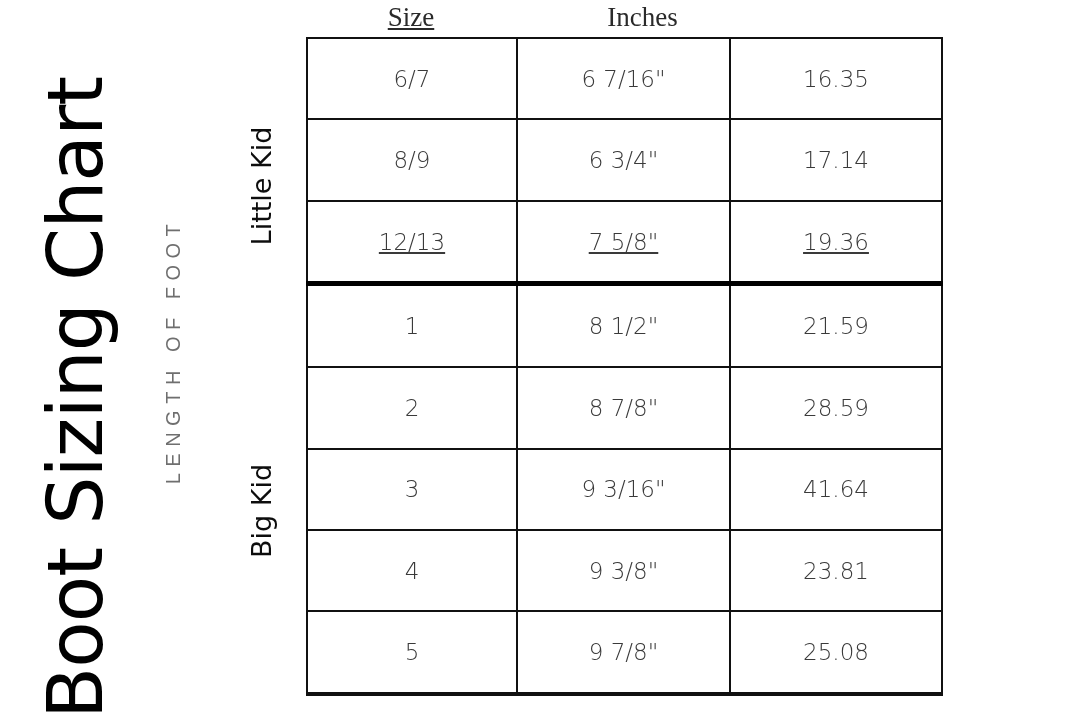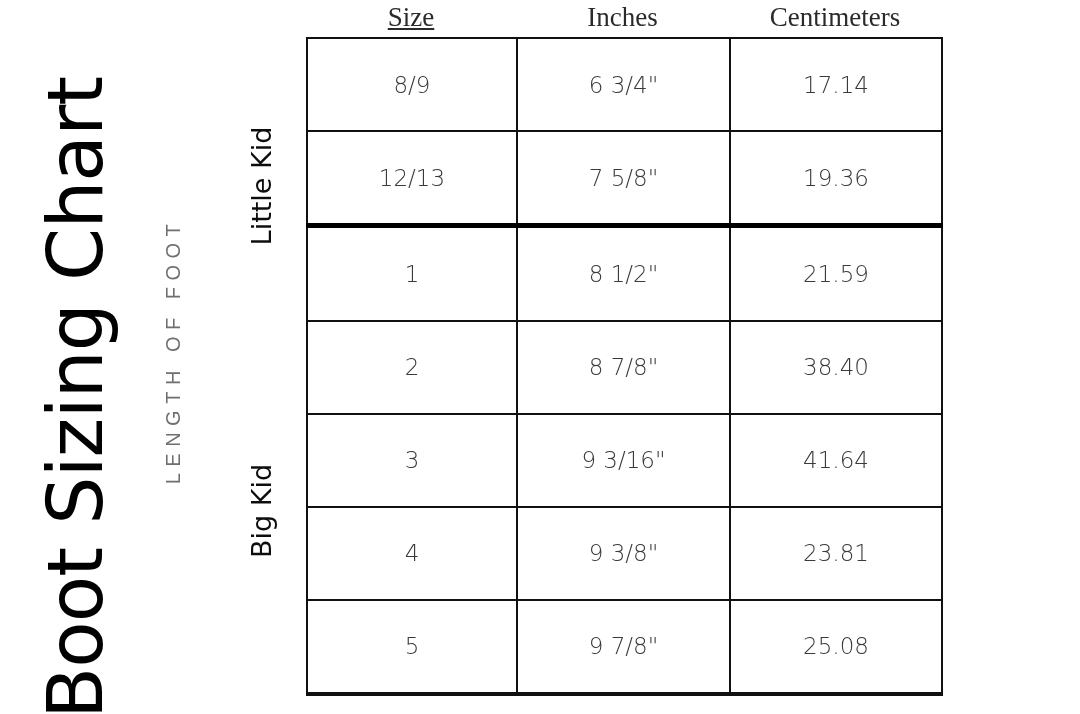--- a/index.html
+++ b/index.html
@@ -103,21 +103,21 @@
     font-family: "Liberation Serif", serif;
     font-weight: 400;
     font-size: 27px;
     color: #2a2a2a;
     text-align: center;
     display: flex;
     align-items: center;
     justify-content: center;
   }
   #col-header-0 { left: 306px; width: 210px; text-decoration: underline; }
-  #col-header-1 { left: 516px; width: 213px; }
+  #col-header-1 { left: 536px; width: 213px; }
   #col-header-2 { left: 729px; width: 212px; }
 
   
   #size-table {
     position: absolute;
     left: 306px;
     top: 37px;
     width: 635px;
     height: 659px;
     border-collapse: collapse;
@@ -135,20 +135,21 @@
     font-family: "DejaVu Sans", sans-serif;
     font-weight: 300;
     font-size: 23px;
     color: #3a3a3a;
     padding: 0;
   }
 
   #size-table tr.group-end td {
     border-bottom-width: 5px;
     border-bottom-color: #000000;
+    text-decoration: underline;
   }
 
   #size-table tr:last-child td {
     border-bottom-width: 4px;
   }
 </style>
 </head>
 <body>
 
 <div id="page">
@@ -156,48 +157,52 @@
   <div class="vert" id="chart-title">Boot Sizing Chart</div>
 
   <div class="vert" id="length-of-foot">LENGTH OF FOOT</div>
 
   <div class="vert group-label" id="group-label-little-kid">Little Kid</div>
 
   <div class="vert group-label" id="group-label-big-kid">Big Kid</div>
 
   <div class="col-header" id="col-header-0">Size</div>
   <div class="col-header" id="col-header-1">Inches</div>
-  <div class="col-header" id="col-header-2">Centimeters</div>
 
   <table id="size-table">
     <colgroup>
       <col class="c0">
         <col class="c1">
         <col class="c2">
     </colgroup>
     <tbody id="size-table-body">
         <tr>
+          <td>6/7</td>
+          <td>6 7/16"</td>
+          <td>16.35</td>
+        </tr>
+        <tr>
           <td>8/9</td>
           <td>6 3/4"</td>
           <td>17.14</td>
         </tr>
         <tr class="group-end">
           <td>12/13</td>
           <td>7 5/8"</td>
           <td>19.36</td>
         </tr>
         <tr>
           <td>1</td>
           <td>8 1/2"</td>
           <td>21.59</td>
         </tr>
         <tr>
           <td>2</td>
           <td>8 7/8"</td>
-          <td>38.40</td>
+          <td>28.59</td>
         </tr>
         <tr>
           <td>3</td>
           <td>9 3/16"</td>
           <td>41.64</td>
         </tr>
         <tr>
           <td>4</td>
           <td>9 3/8"</td>
           <td>23.81</td>

